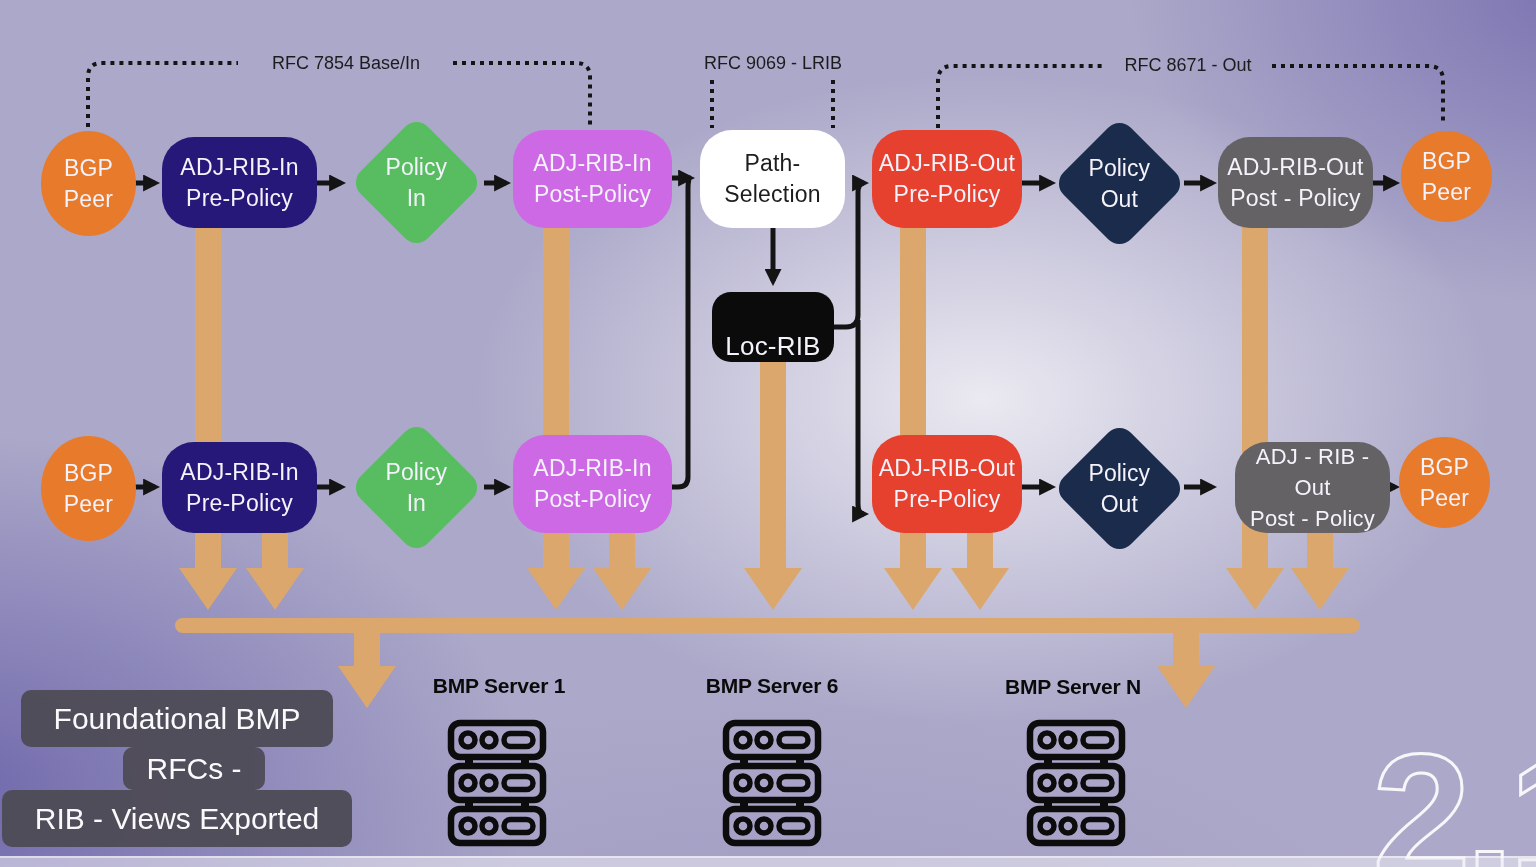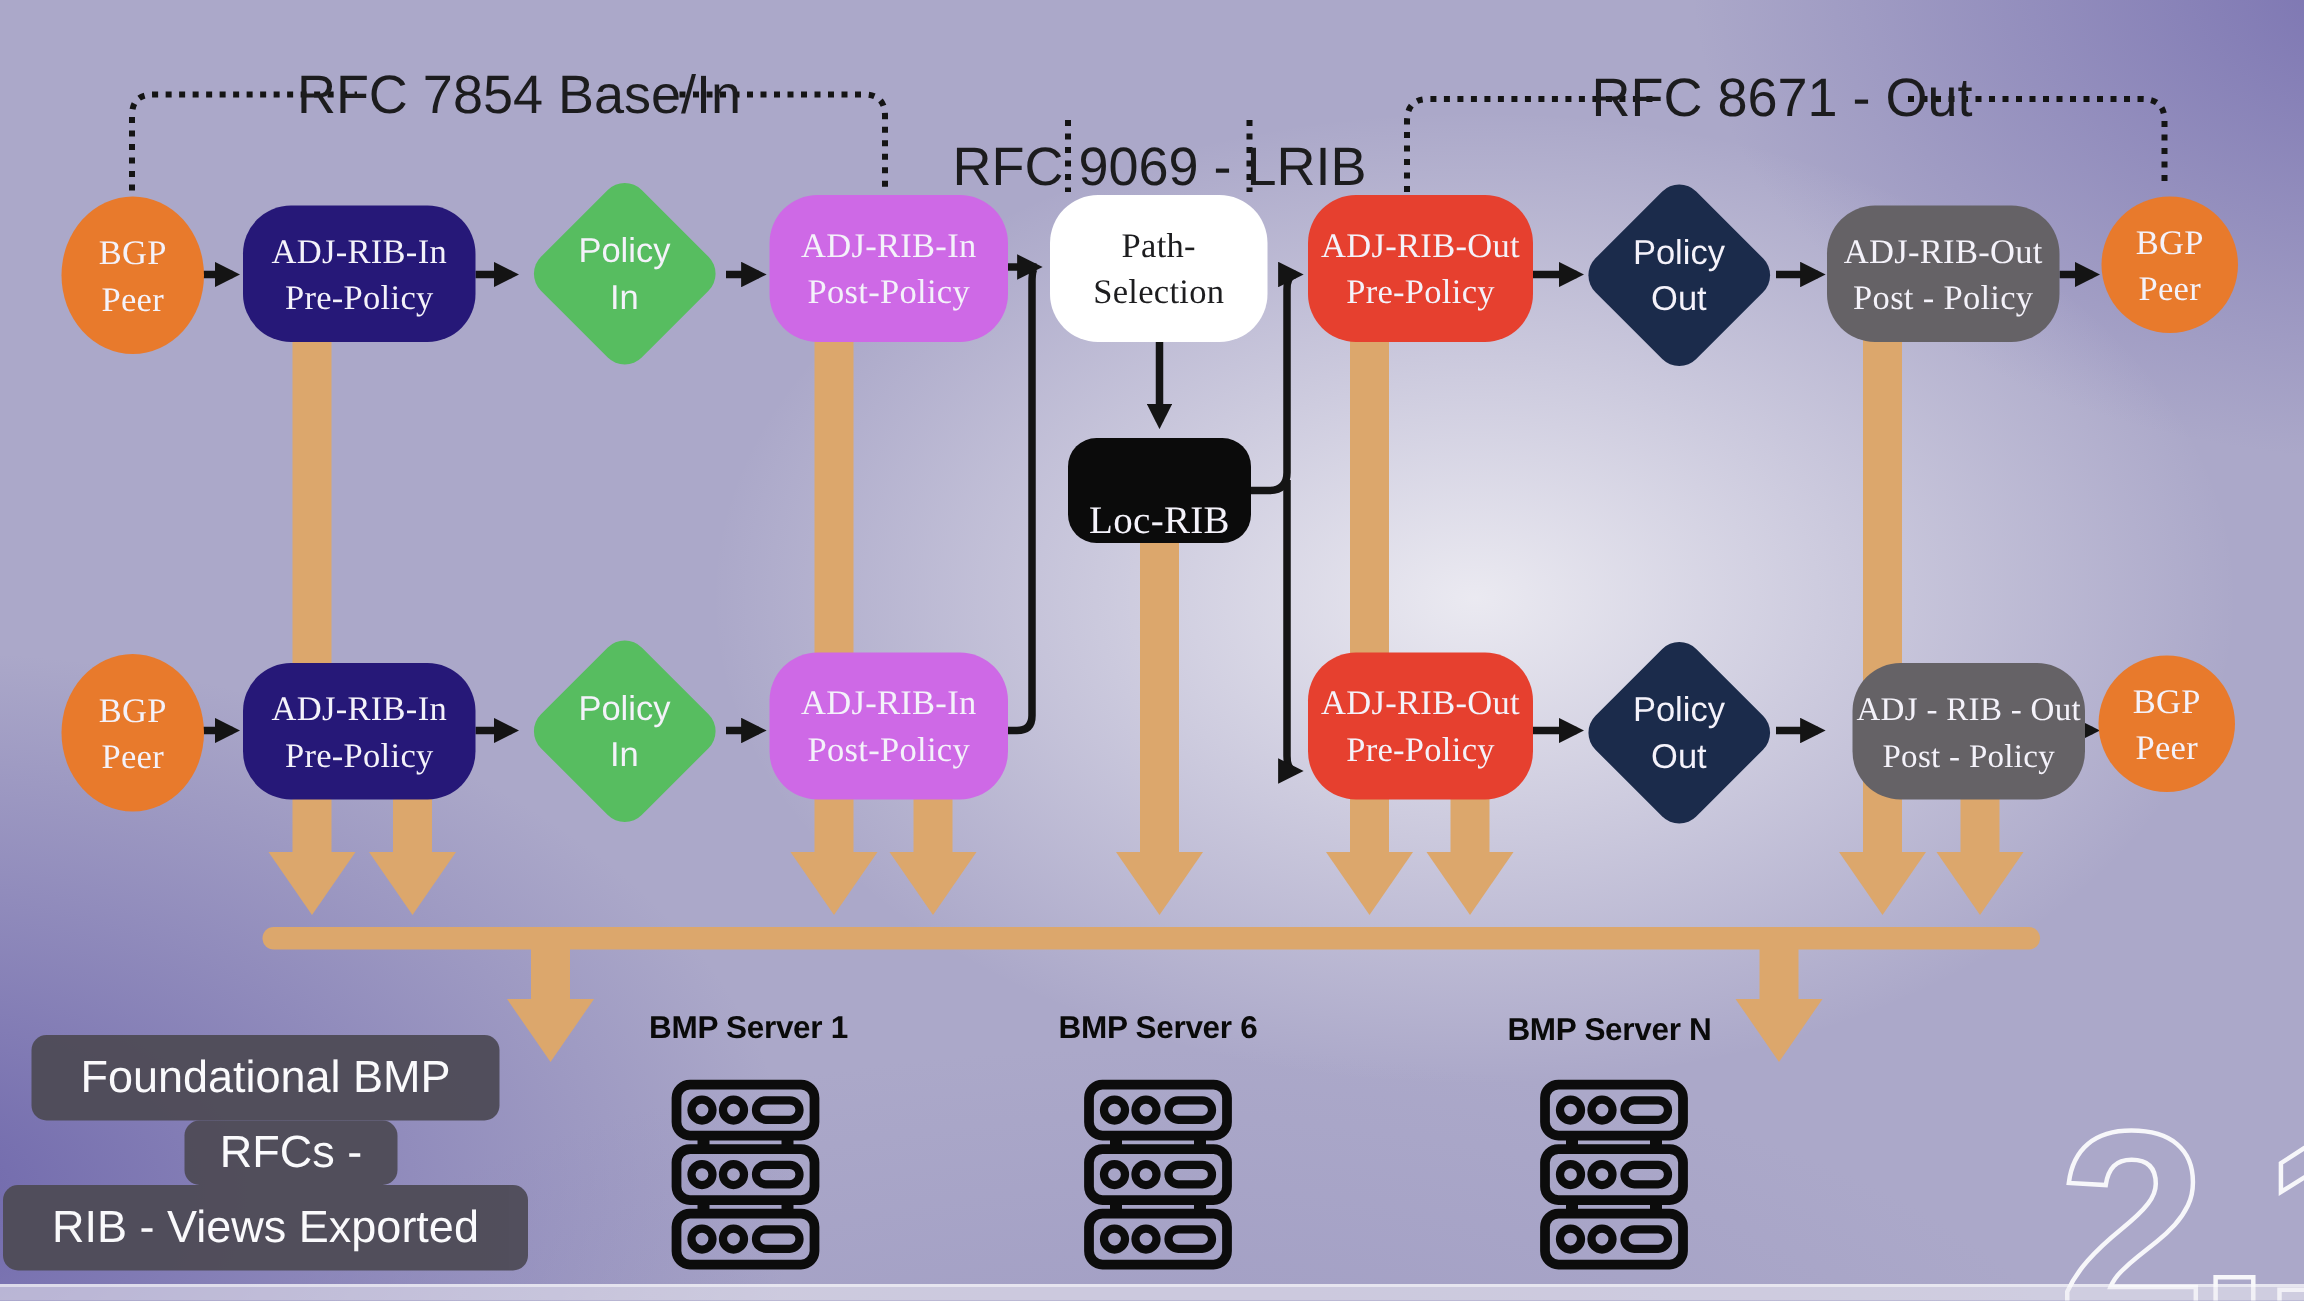--- a/index.html
+++ b/index.html
@@ -10,21 +10,21 @@
       radial-gradient(46% 52% at 64% 46%, rgba(238,237,243,.95) 0%, rgba(238,237,243,0) 72%),
       radial-gradient(55% 60% at -4% 92%, rgba(104,96,168,.9) 0%, rgba(104,96,168,0) 70%),
       radial-gradient(45% 55% at 104% -2%, rgba(112,104,172,.85) 0%, rgba(112,104,172,0) 68%),
       radial-gradient(60% 45% at 50% 112%, rgba(150,146,190,.55) 0%, rgba(150,146,190,0) 70%),
       #ABA8C9;
   }
   .abs{position:absolute;}
   
   .node{
     position:absolute;display:flex;flex-direction:column;align-items:center;justify-content:center;
-    color:#F4F2FA;font-size:23px;line-height:31px;text-align:center;letter-spacing:.2px;font-family:Liberation Serif, serif;
+    color:#F4F2FA;font-size:23px;line-height:31px;text-align:center;letter-spacing:.2px;
   }
   .rbox{border-radius:32px;}
   .ellipse{border-radius:50%;}
   .c-orange{background:var(--orange,#E87A2C);}
   .c-indigo{background:var(--indigo,#261878);}
   .c-magenta{background:var(--magenta,#CE69E6);}
   .c-white{background:var(--white_node,#FFFFFF);color:#1D1D1F;}
   .c-red{background:var(--red,#E6402F);}
   .c-gray{background:var(--gray,#656266);}
   .c-black{background:var(--black_node,#0B0B0B);}
@@ -32,21 +32,21 @@
     position:absolute;width:95px;height:95px;border-radius:16px;transform:rotate(45deg);
     display:flex;align-items:center;justify-content:center;
   }
   .diamond.green{background:var(--green,#57BD60);}
   .diamond.navy{background:var(--navy,#1B2B4B);}
   .diamond .dtext{transform:rotate(-45deg);color:#F4F2FA;font-size:23px;line-height:31px;text-align:center;white-space:nowrap;}
   .locrib{font-size:26px;border-radius:19px;justify-content:flex-end;}
   
   .rfclabel{
     position:absolute;transform:translateX(-50%);white-space:nowrap;
-    color:#1C1C1E;font-size:36px;line-height:30px;
+    color:#1C1C1E;font-size:18px;line-height:30px;
   }
   
   .srvlabel{
     position:absolute;transform:translateX(-50%);white-space:nowrap;
     color:#0A0A0A;font-size:21px;font-weight:700;letter-spacing:-.2px;
   }
   
   .cap{
     position:absolute;background:var(--caption_bg,#4F4C58);opacity:.96;border-radius:10px;
     display:flex;align-items:center;justify-content:center;
@@ -135,21 +135,21 @@
     <path class="dot" d="M712 80 V128"></path>
     <path class="dot" d="M833 80 V128"></path>
   </g>
   <g>
     <path class="dot" d="M938 128 V81 Q938 66 952 66 H1103"></path>
     <path class="dot" d="M1272 66 H1428 Q1443 66 1443 80 V123"></path>
   </g>
 </svg>
 
 <div class="rfclabel" style="left:346px;top:48px;">RFC 7854 Base/In</div>
-<div class="rfclabel" style="left:773px;top:48px;margin-top:48px;">RFC 9069 - LRIB</div>
+<div class="rfclabel" style="left:773px;top:48px;">RFC 9069 - LRIB</div>
 <div class="rfclabel" style="left:1188px;top:50px;">RFC 8671 - Out</div>
 
 <div class="node ellipse c-orange" style="left:41px;top:131px;width:95px;height:105px;">
   <span>BGP</span>
   <span>Peer</span>
 </div>
 <div class="node rbox c-indigo" style="left:162px;top:137px;width:155px;height:91px;">
   <span>ADJ-RIB-In</span>
   <span>Pre-Policy</span>
 </div>

